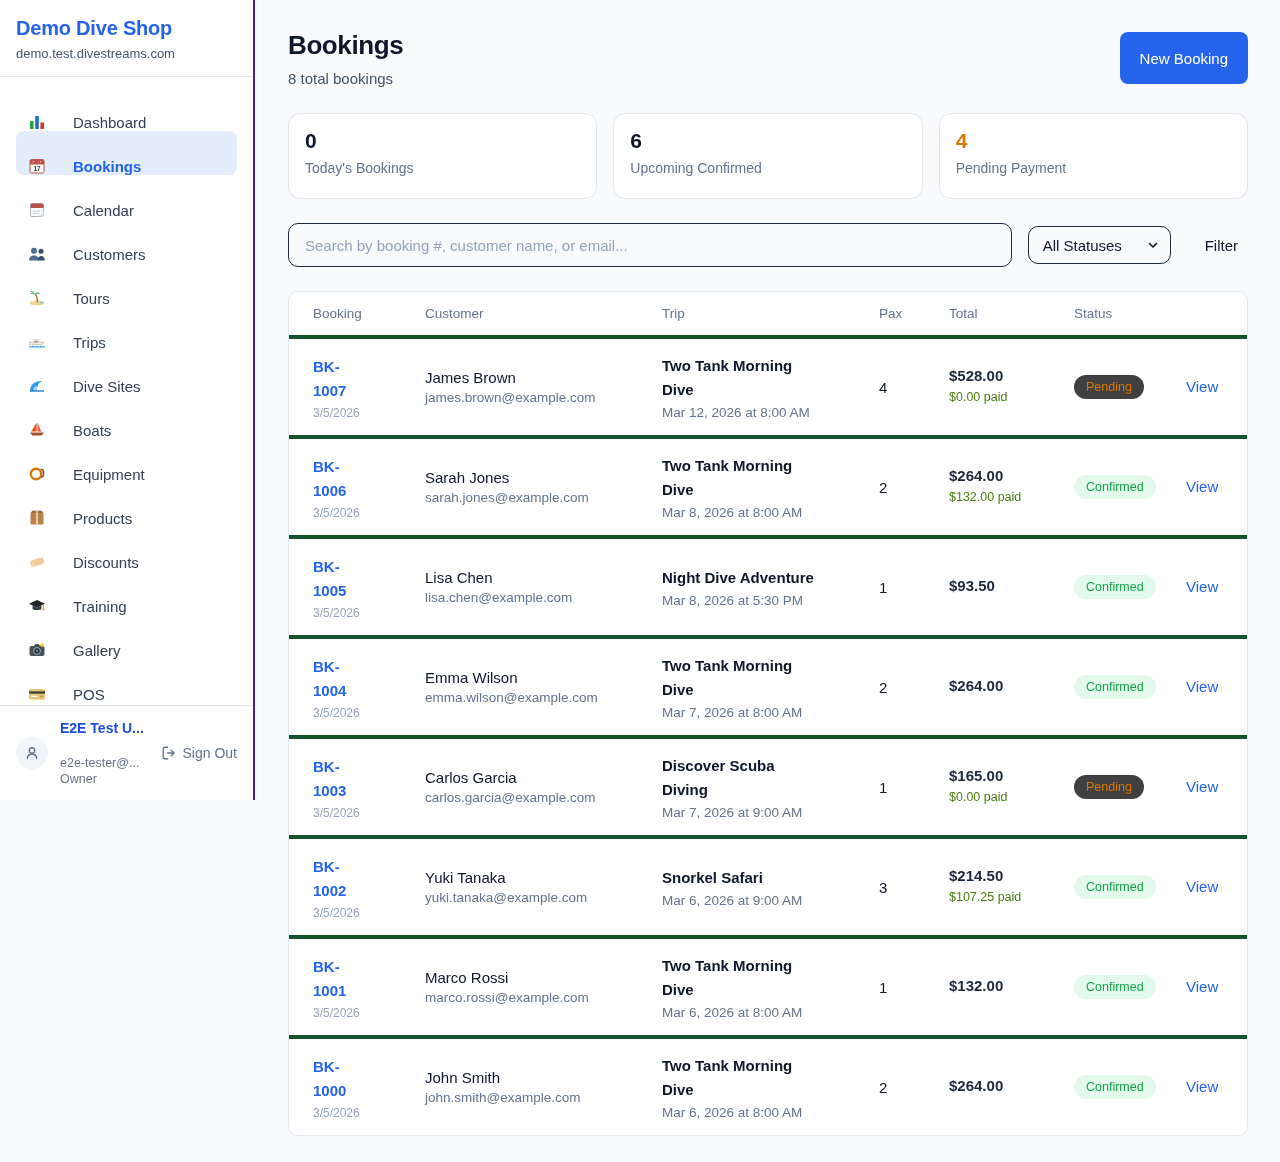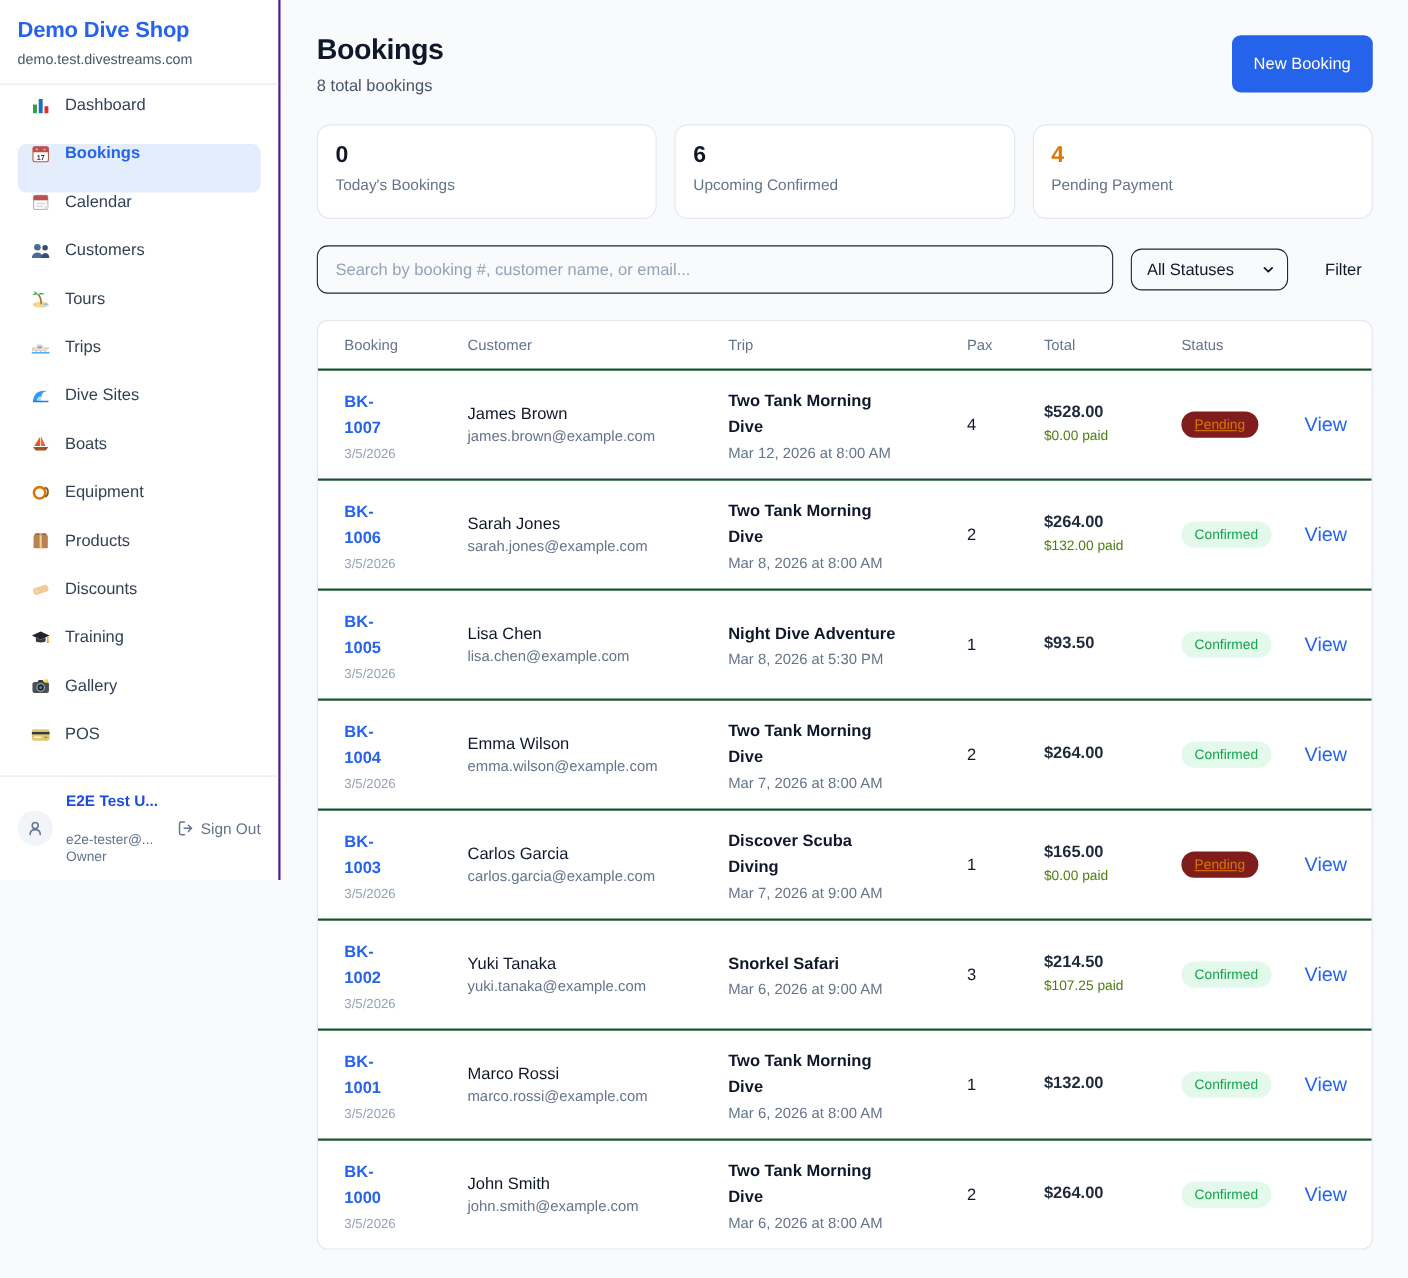--- a/index.html
+++ b/index.html
@@ -17,21 +17,21 @@
   aside {
     width:255px; min-width:255px; height:800px;
     background:#ffffff; border-right:2px solid #4c1d95;
     display:flex; flex-direction:column;
   }
   .side-head { padding:17px 16px 15px 16px; border-bottom:1px solid #e2e8f0; }
   .shop-title { color:#2563eb; font-size:20px; font-weight:700; letter-spacing:-0.2px; cursor:pointer; }
   .shop-domain { color:#475569; font-size:13px; margin-top:6px; }
   nav { padding:10px 16px 0 16px; flex:1; }
   .nav-item {
-    display:flex; align-items:flex-start; gap:13px;
+    display:flex; align-items:flex-end; gap:27px;
     height:44px; padding:0 12px; border-radius:8px;
     font-size:15px; color:#334155; cursor:pointer; white-space:nowrap;
   }
   .nav-item.active { background:#e3edfb; color:#2563eb; font-weight:600; }
   .nav-icon { width:18px; height:18px; display:inline-flex; flex:none; }
   .nav-icon svg { width:18px; height:18px; }
   .user-box { border-top:1px solid #e2e8f0; padding:14px 16px; display:flex; align-items:center; gap:12px; }
   .avatar { width:32px; height:32px; border-radius:50%; background:#f1f5f9; display:flex; align-items:center; justify-content:center; flex:none; }
   .user-meta { flex:1; min-width:0; }
   .user-name { font-size:14px; font-weight:700; color:#1d4ed8; white-space:nowrap; }
@@ -75,34 +75,34 @@
 
   
   .table-card { margin-top:24px; background:#ffffff; border:1px solid #e2e8f0; border-radius:10px; overflow:hidden; }
   .trow {
     display:grid;
     grid-template-columns:112px 237px 217px 70px 125px 112px minmax(40px,1fr);
     padding:0 24px; align-items:center;
   }
   .thead { height:43px; }
   .thead > div { font-size:13.5px; font-weight:500; color:#64748b; }
-  .brow { min-height:100px; border-top:2px solid #14532d; padding-top:14px; padding-bottom:14px; }
+  .brow { min-height:100px; border-top:4px solid #14532d; padding-top:14px; padding-bottom:14px; }
   .bk-id { color:#2563eb; font-size:15px; font-weight:600; max-width:58px; line-height:1.6; cursor:pointer; overflow-wrap:break-word; display:inline-block; }
   .bk-date { font-size:12px; color:#94a3b8; margin-top:3px; }
   .c-name { font-size:15px; color:#0f172a; }
   .c-email { font-size:13.5px; color:#64748b; margin-top:4px; }
   .t-name { font-size:15px; font-weight:600; color:#0f172a; max-width:160px; line-height:1.6; }
   .t-date { font-size:13.5px; color:#64748b; margin-top:3px; }
   .pax { font-size:15px; color:#0f172a; }
   .amt { font-size:15px; font-weight:700; color:#1e293b; }
   .paid { font-size:12.5px; color:#4d7c0f; margin-top:4px; max-width:82px; line-height:1.45; }
   .badge { display:inline-block; padding:5px 12px; border-radius:999px; font-size:12.5px; font-weight:500; }
-  .badge.pending { background:#7f1d1d; color:#d97706;text-decoration:underline; }
+  .badge.pending { background:#404040; color:#d97706; }
   .badge.confirmed { background:#e3f9eb; color:#16a34a; }
-  .view { color:#2563eb; font-size:18px; font-weight:500; cursor:pointer; }
+  .view { color:#2563eb; font-size:15px; font-weight:500; cursor:pointer; }
 </style>
 </head>
 <body>
 
 <div class="app">
 
   <aside>
     <div class="side-head">
       <div class="shop-title">Demo Dive Shop</div>
       <div class="shop-domain">demo.test.divestreams.com</div>

